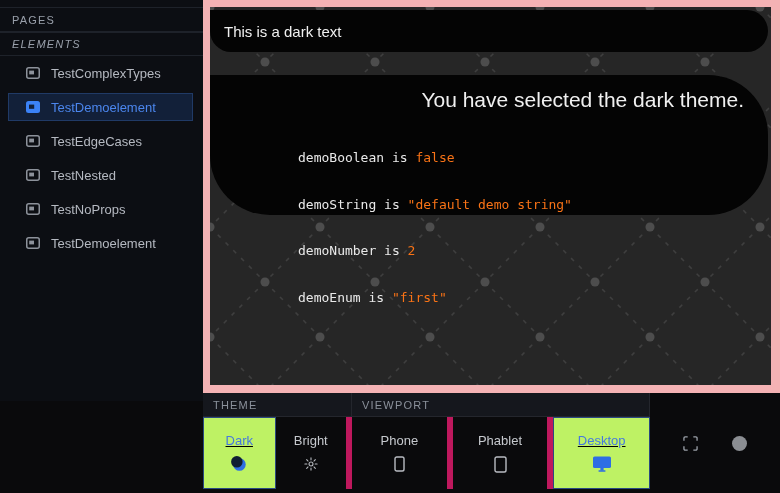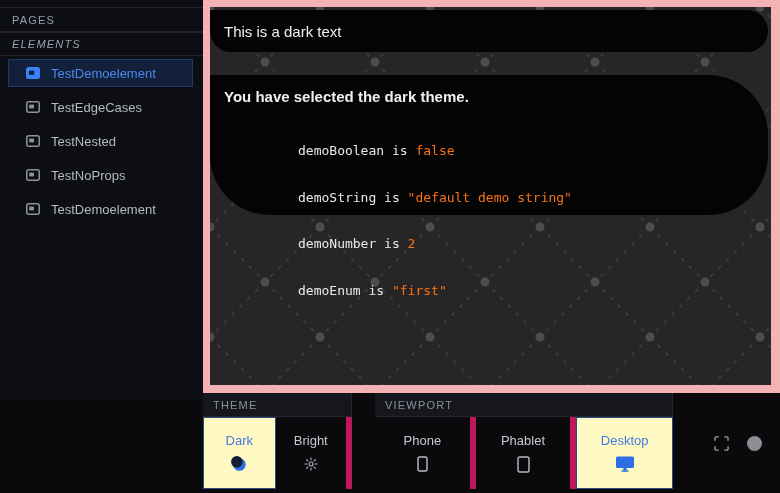--- a/index.html
+++ b/index.html
@@ -26,41 +26,41 @@
   .preview-frame { position:absolute; left:203px; top:0; width:577px; height:393px;
                    background:#f4b2b4; padding:7px 9px 8px 7px; }
   .preview-canvas { position:relative; width:100%; height:100%; background:#262626; overflow:hidden; }
   .pattern { position:absolute; left:0; top:0; width:100%; height:100%; }
   .slot-box { position:relative; margin:3px 3px 0 0; height:42px; background:#040404;
               border-radius:0 60px 60px 60px; display:flex; align-items:center;
               padding:0 24px 0 14px; }
   .slot-box span { color:#f0f0f0; font-size:15px; }
   .demo-box { position:relative; margin:23px 3px 0 0; height:140px; background:#040404;
               border-radius:0 60px 60px 60px; padding:13px 24px 16px 14px; }
-  .demo-heading { color:#f0f0f0; font-size:15px; font-weight:700; }
+  .demo-heading { color:#f0f0f0; font-size:21px; font-weight:400;text-align:right; }
   .demo-code { margin:7px 0 0 74px; font-family:"DejaVu Sans Mono", monospace;
                font-size:13px; line-height:15.5px; color:#e9e9e9; white-space:pre; }
   .demo-code .val { color:#f97316; }
 
   
   .toolbar { position:absolute; left:203px; top:393px; width:577px; height:100px;
-             background:#0a0a0c; display:flex;gap:23px; }
+             background:#0a0a0c; display:flex; }
   .tb-group { display:flex; flex-direction:column; }
   .theme-group { width:149px; }
   .viewport-group { width:298px; }
   .tb-group-header { height:24px; background:#15171d; border-bottom:1px solid #24262d;
                      border-right:1px solid #24262d; display:flex; align-items:center;
                      padding-left:10px; }
   .tb-group-header span { font-size:11px; letter-spacing:1.2px; color:#8b919b; }
   .tb-buttons { flex:1; display:flex; padding-bottom:4px; }
   .tb-btn { flex:1; background:#0a0a0c; border:none; border-right:6px solid #be185d;
             display:flex; flex-direction:column; align-items:center; justify-content:center;
             gap:7px; cursor:pointer; font-family:inherit; }
   .tb-btn-label { font-size:13px; color:#c6c9ce; }
-  .tb-btn.selected { background:#fef9c3; border:1px solid #2a4a80; }
+  .tb-btn.selected { background:#bef264; border:1px solid #2a4a80;text-decoration:underline; }
   .tb-btn.selected .tb-btn-label { color:#4578e0; }
   .tb-icon { display:flex; align-items:center; justify-content:center; height:18px; color:#b9bcc2; }
   .tb-btn.selected .tb-icon { color:#2e6ee4; }
   .tb-utility { flex:1; display:flex; align-items:center; justify-content:space-evenly;
                 background:#0a0a0c; }
   .fs-btn { display:flex; cursor:pointer; color:#9aa0a8; }
   .dot { width:15px; height:15px; border-radius:50%; background:#8b8e93; cursor:pointer; }
 </style>
 </head>
 <body>
@@ -73,20 +73,29 @@
     <div class="sb-header">
       <span>PAGES</span>
     </div>
 
 
     <div class="sb-header bt">
       <span>ELEMENTS</span>
     </div>
 
     <nav class="sb-list">
+      <div class="sb-item">
+        <span class="sb-icon">
+          <svg width="14" height="12" viewBox="0 0 14 12">
+              <rect x="0.75" y="0.75" width="12.5" height="10.5" rx="2" fill="none" stroke="currentColor" stroke-width="1.5"></rect>
+              <rect x="3.2" y="3.6" width="4.8" height="3.8" fill="currentColor"></rect>
+            </svg>
+        </span>
+        <span class="sb-label">TestComplexTypes</span>
+      </div>
       <div class="sb-item selected">
         <span class="sb-icon">
           <svg width="14" height="12" viewBox="0 0 14 12">
               <rect x="0" y="0" width="14" height="12" rx="2.5" fill="#3b82f6"></rect>
               <rect x="3" y="3.6" width="5.2" height="4.2" fill="#122039"></rect>
             </svg>
         </span>
         <span class="sb-label">TestDemoelement</span>
       </div>
       <div class="sb-item">

